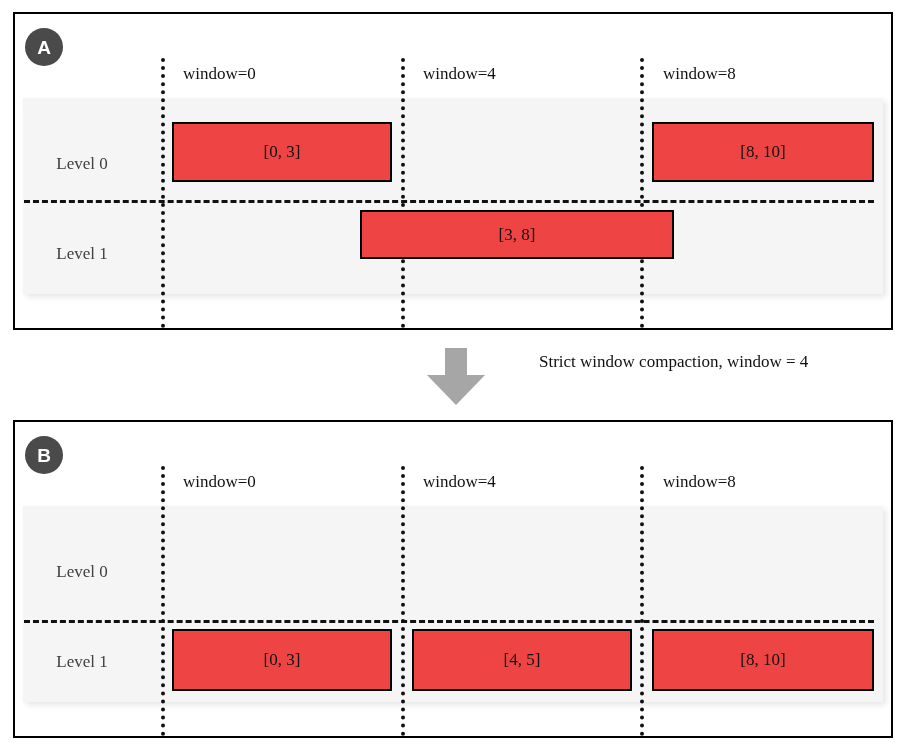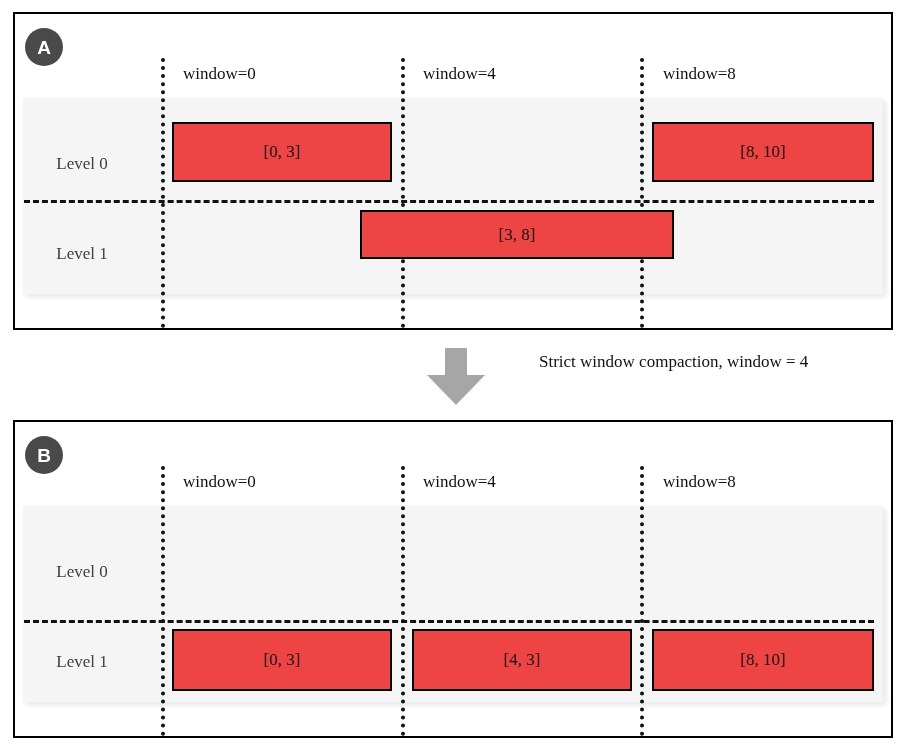--- a/index.html
+++ b/index.html
@@ -192,18 +192,18 @@
     <div class="vdot" style="left:146px; top:44px; height:270px;"></div>
     <div class="vdot" style="left:386px; top:44px; height:270px;"></div>
     <div class="vdot" style="left:625px; top:44px; height:270px;"></div>
 
     <div class="level-label" style="left:2px; top:140px;">Level 0</div>
     <div class="level-label" style="left:2px; top:230px;">Level 1</div>
 
     <div class="hdash" style="left:9px; top:198px; width:850px;"></div>
 
     <div class="seg-box" style="left:157px; top:207px; width:220px; height:62px;">[0, 3]</div>
-    <div class="seg-box" style="left:397px; top:207px; width:220px; height:62px;">[4, 3]</div>
+    <div class="seg-box" style="left:397px; top:207px; width:220px; height:62px;">[4, 5]</div>
     <div class="seg-box" style="left:637px; top:207px; width:222px; height:62px;">[8, 10]</div>
 
   </div>
 
 </div>
 
 </body></html>

